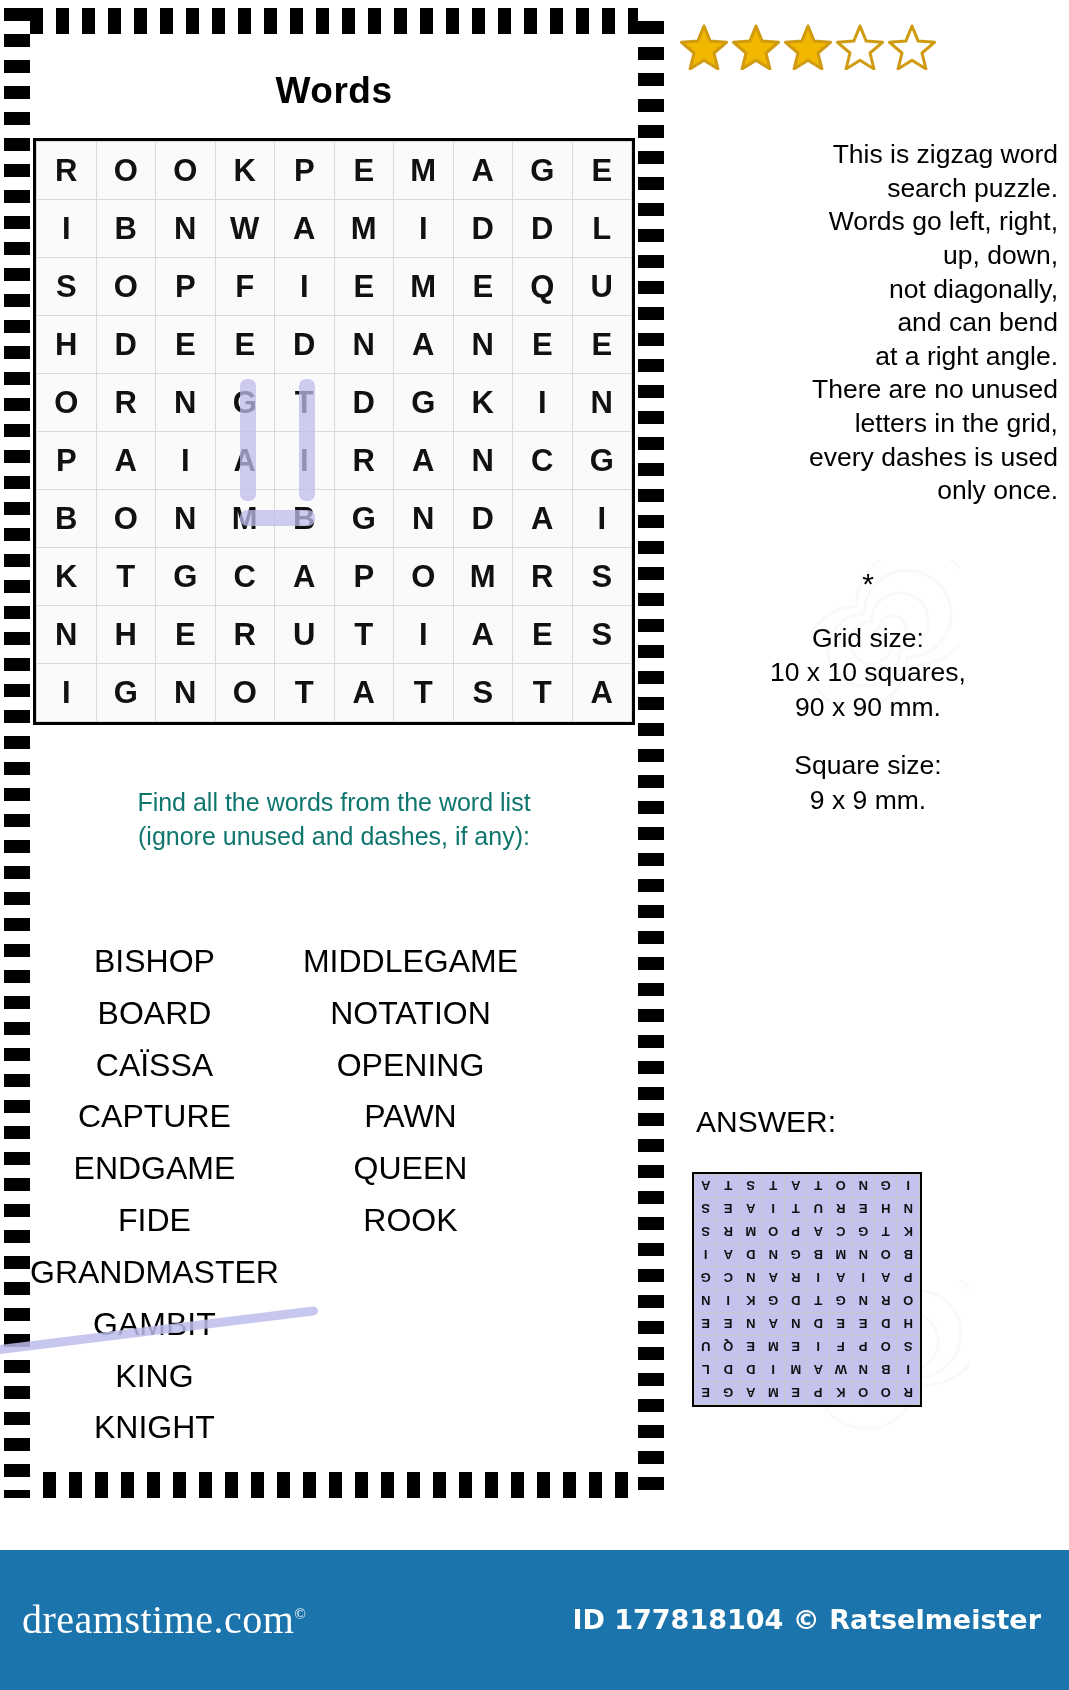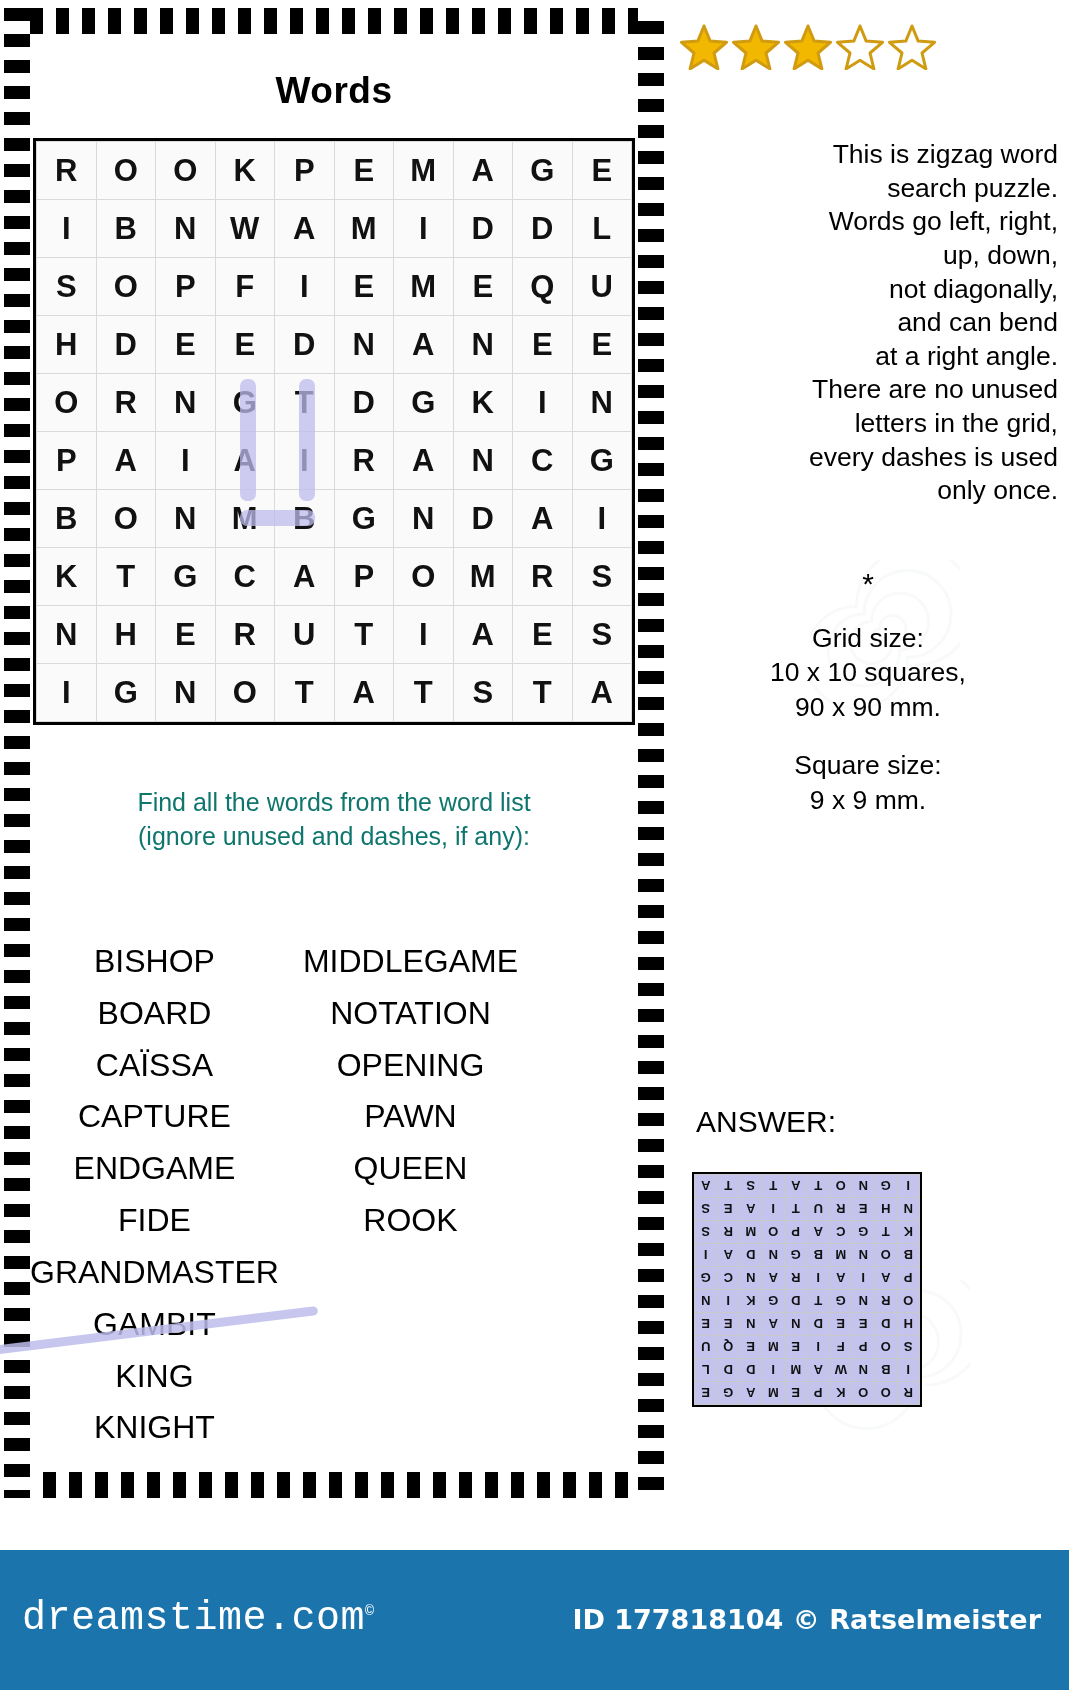--- a/index.html
+++ b/index.html
@@ -156,21 +156,21 @@
   table#answer-grid td.on { background:#c4c3ee; }
 
   
   #footer {
     position:absolute; left:0; bottom:0; width:1069px; height:140px;
     background:#1b75ac;
   }
   #brand {
     position:absolute; left:22px; top:46px;
     color:#fff; font-size:40px; letter-spacing:.5px;
-    font-family:Liberation Mono, monospace;
+    font-family:Liberation Serif, serif;
   }
   #brand sup { font-size:15px; vertical-align:super; }
   #credit {
     position:absolute; right:28px; top:54px;
     color:#fff; font-size:27px; font-weight:bold;
     font-family:"DejaVu Sans", sans-serif;
   }
 </style>
 </head>
 <body>

